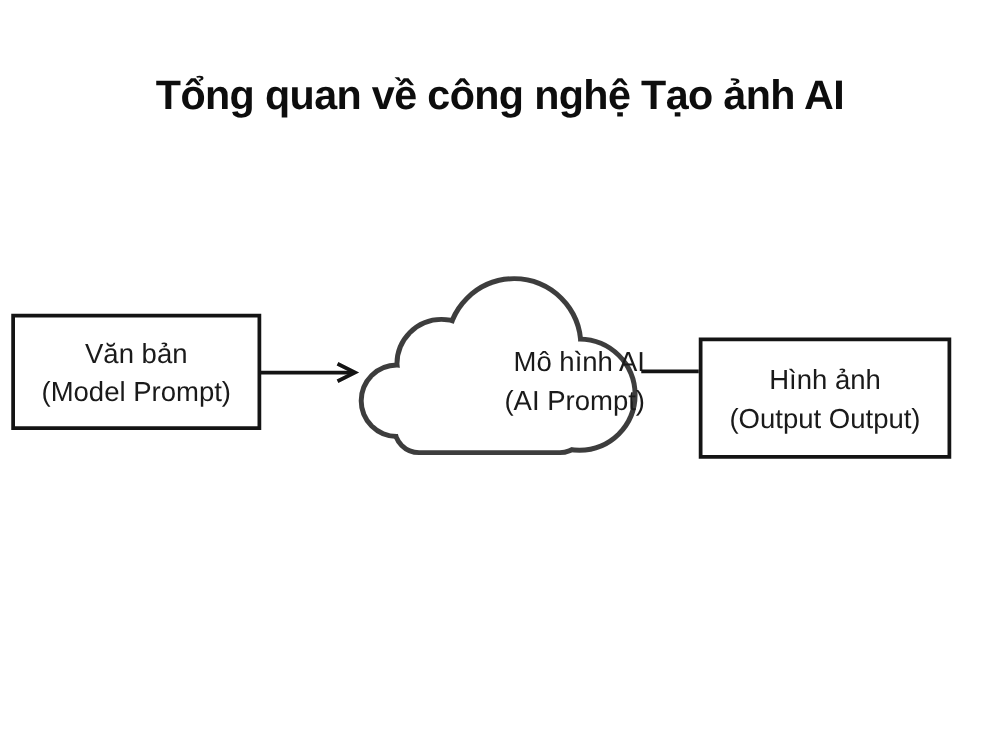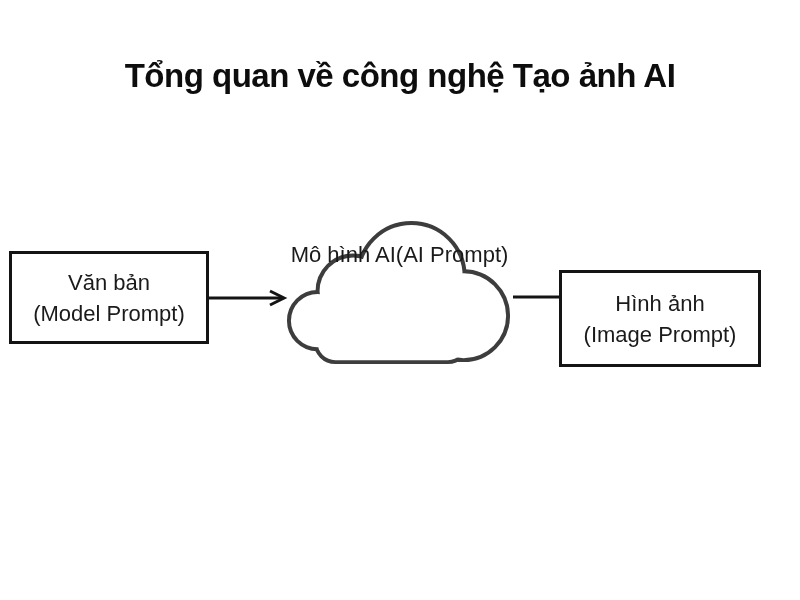--- a/index.html
+++ b/index.html
@@ -71,22 +71,23 @@
   }
   .cloud-fill {
     fill: #ffffff;
     stroke: none;
   }
 
   .cloud-text {
     position: absolute;
     left: 0; top: 0; right: 0; bottom: 0;
     display: flex;
+    flex-direction: column;
     justify-content: center;
-    align-items: flex-start;
+    align-items: flex-end;
     text-align: center;
     padding-top: 22px;
   }
 
   .arrow { position: absolute; }
   .arrow-1 { left: 207px; top: 288px; width: 82px; height: 20px; }
   .arrow-2 { left: 512px; top: 287px; width: 78px; height: 20px; }
 
   .arrow line, .arrow polyline {
     stroke: var(--arrow, #141414);
@@ -136,16 +137,16 @@
     </div>
   </div>
 
   <svg class="arrow arrow-2" viewBox="0 0 78 20">
     <line x1="1" y1="10" x2="72" y2="10"></line>
     <polyline points="59,3 73,10 59,17"></polyline>
   </svg>
 
   <div class="node rect-node node-right">
     <div class="node-label">Hình ảnh</div>
-    <div class="node-sublabel">(Image Prompt)</div>
+    <div class="node-sublabel">(Output Output)</div>
   </div>
 
 </div>
 
 </body></html>

